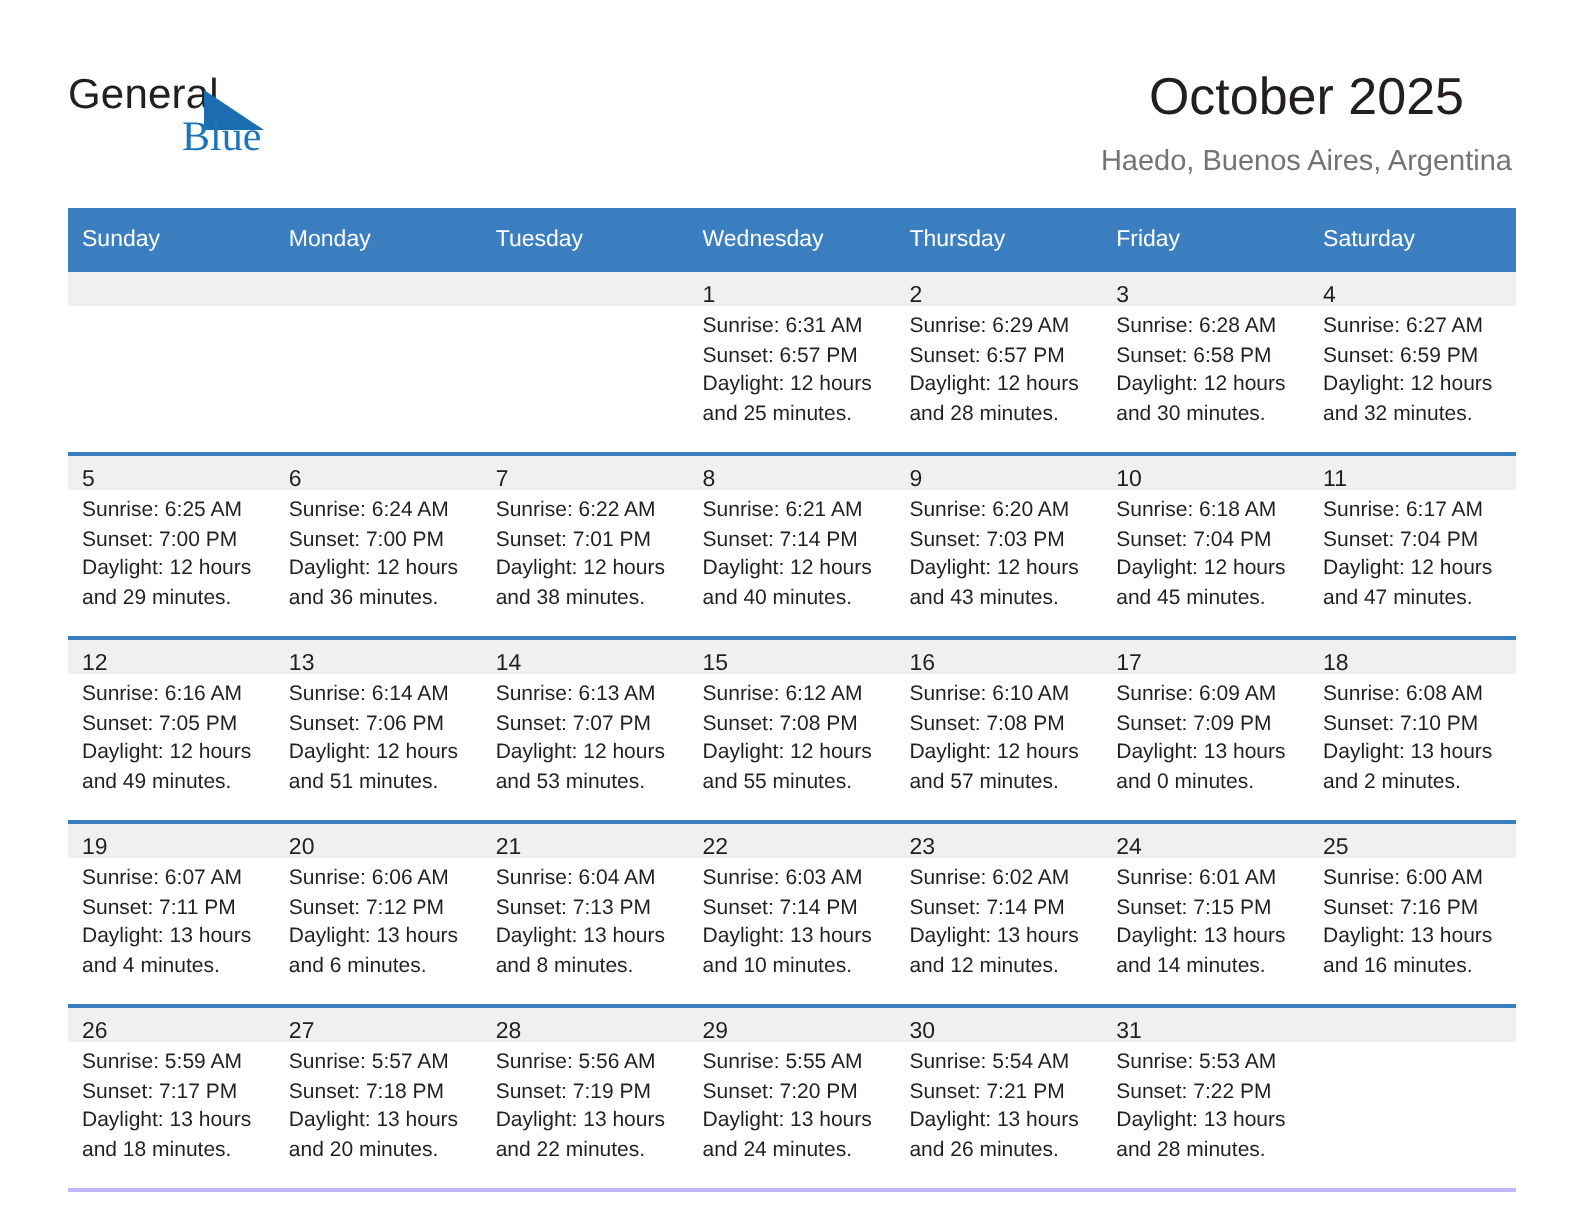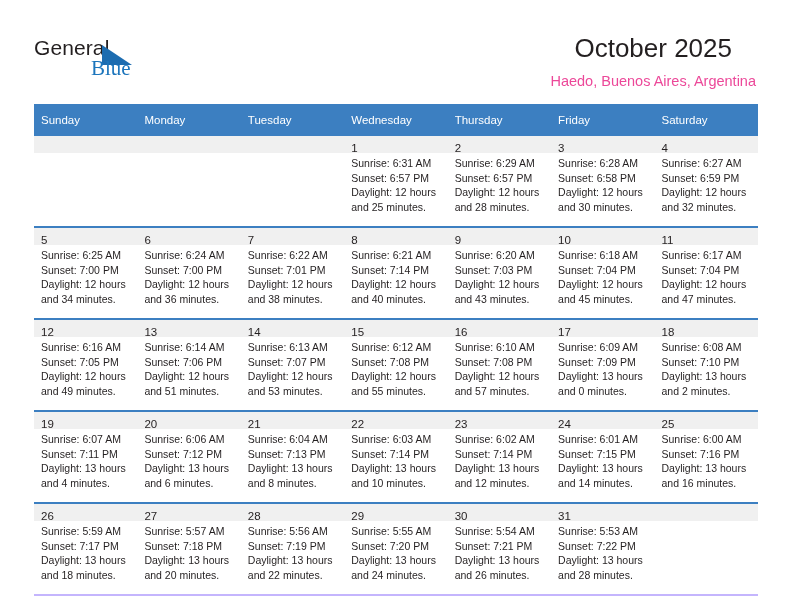--- a/index.html
+++ b/index.html
@@ -71,21 +71,21 @@
   }
   .cal-title {
     font-size: 26px;
     color: #231f20;
     line-height: 32px;
     white-space: nowrap;
   }
   .cal-subtitle {
     margin-top: 8px;
     font-size: 14.5px;
-    color: #ec4899;
+    color: #737373;
     line-height: 18px;
     white-space: nowrap;
   }
 
   
   .calendar {
     position: absolute;
     left: 34px;
     top: 104px;
     width: 724px;
@@ -231,21 +231,21 @@
             </div>
           </td>
         </tr>
         <tr>
           <td class="">
             <div class="daynum-band"><span class="daynum">5</span></div>
             <div class="cell-body">
               <div class="cell-line">Sunrise: 6:25 AM</div>
               <div class="cell-line">Sunset: 7:00 PM</div>
               <div class="cell-line">Daylight: 12 hours</div>
-              <div class="cell-line">and 34 minutes.</div>
+              <div class="cell-line">and 29 minutes.</div>
             </div>
           </td>
           <td class="">
             <div class="daynum-band"><span class="daynum">6</span></div>
             <div class="cell-body">
               <div class="cell-line">Sunrise: 6:24 AM</div>
               <div class="cell-line">Sunset: 7:00 PM</div>
               <div class="cell-line">Daylight: 12 hours</div>
               <div class="cell-line">and 36 minutes.</div>
             </div>

